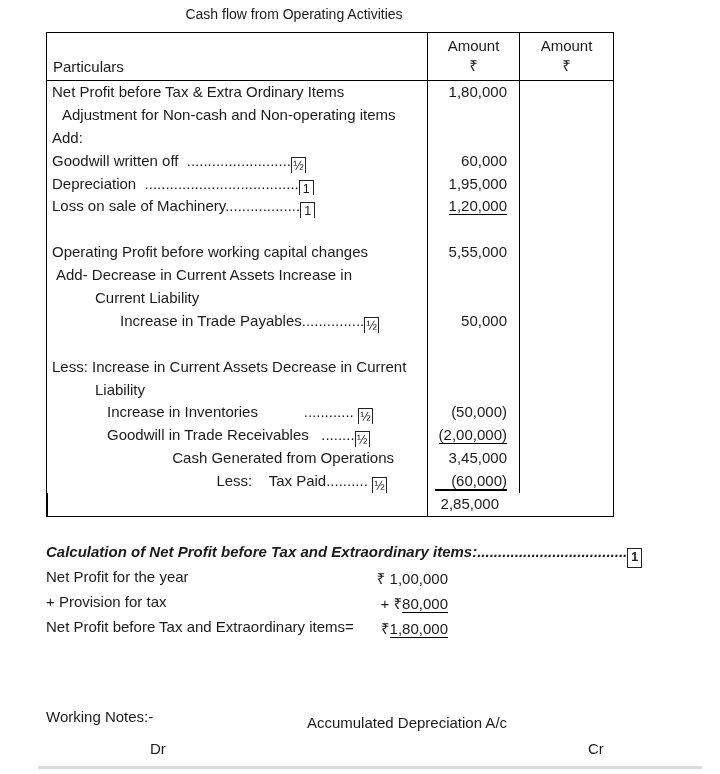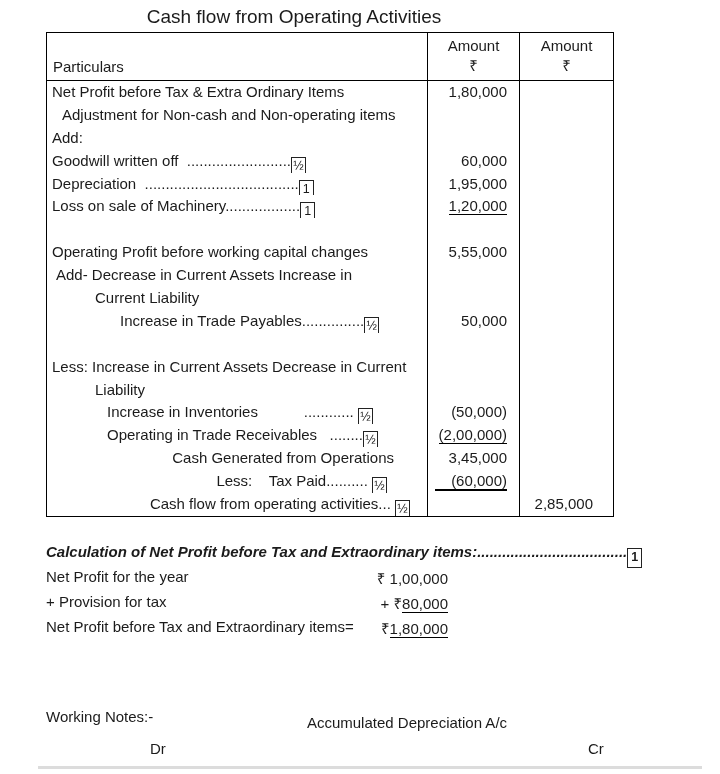--- a/index.html
+++ b/index.html
@@ -3,21 +3,21 @@
 <meta charset="utf-8">
 <style>
   html,body { margin:0; padding:0; background:#fff; }
   .doc {
     position:relative; width:720px; height:774px; background:#ffffff;
     font-family:"Liberation Sans", sans-serif; font-size:15px; color:#1b1b1b;
     overflow:hidden;
   }
   .title {
     position:absolute; top:6px; left:0; width:588px; text-align:center;
-    font-size:19px; color:#1b1b1b;
+    font-size:14px; color:#1b1b1b;
   }
   
   .cf-table {
     position:absolute; left:46px; top:32px; width:568px;
     border:1.6px solid #000; box-sizing:border-box; background:#fff;
   }
   .tr { display:grid; grid-template-columns:380px 92px 1fr; }
   .thead { height:47px; border-bottom:1.8px solid #000; }
   .thead .c1 { display:flex; align-items:flex-end; padding:0 0 5px 6px; }
   .thead .c2, .thead .c3 { text-align:center; padding-top:3px; line-height:20px; }
@@ -144,36 +144,35 @@
           <div class="c1 lv3"><span>Liability</span></div>
           <div class="c2"><span></span></div>
           <div class="c3"><span></span></div>
         </div>
         <div class="tr row">
           <div class="c1 lv4"><span>Increase in Inventories           ............ </span><span class="mk">½</span></div>
           <div class="c2"><span>(50,000)</span></div>
           <div class="c3"><span></span></div>
         </div>
         <div class="tr row">
-          <div class="c1 lv4"><span>Operating in Trade Receivables   ........</span><span class="mk">½</span></div>
+          <div class="c1 lv4"><span>Goodwill in Trade Receivables   ........</span><span class="mk">½</span></div>
           <div class="c2"><span class="u">(2,00,000)</span></div>
           <div class="c3"><span></span></div>
         </div>
         <div class="tr row">
           <div class="c1 r1"><span>Cash Generated from Operations</span></div>
           <div class="c2"><span>3,45,000</span></div>
           <div class="c3"><span></span></div>
         </div>
         <div class="tr row">
           <div class="c1 r2"><span>Less:    Tax Paid.......... </span><span class="mk">½</span></div>
           <div class="c2"><span class="tt">(60,000)</span></div>
           <div class="c3"><span></span></div>
         </div>
         <div class="tr row">
-          <div class="c1 r3"><span>Cash flow from operating activities... </span><span class="mk">½</span></div>
           <div class="c2"><span></span></div>
           <div class="c3"><span>2,85,000</span></div>
         </div>
       </div>
   </div>
 
   <div class="calc-head">
     <span>Calculation of Net Profit before Tax and Extraordinary items:</span><span>....................................</span><span class="mk">1</span>
   </div>
 

